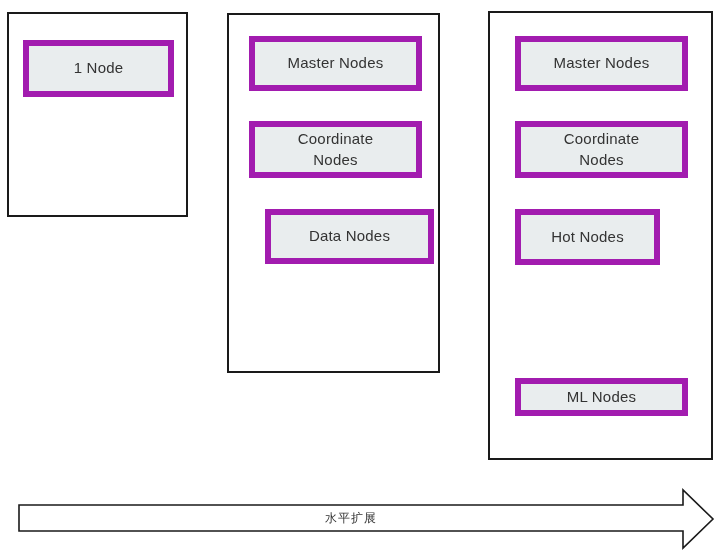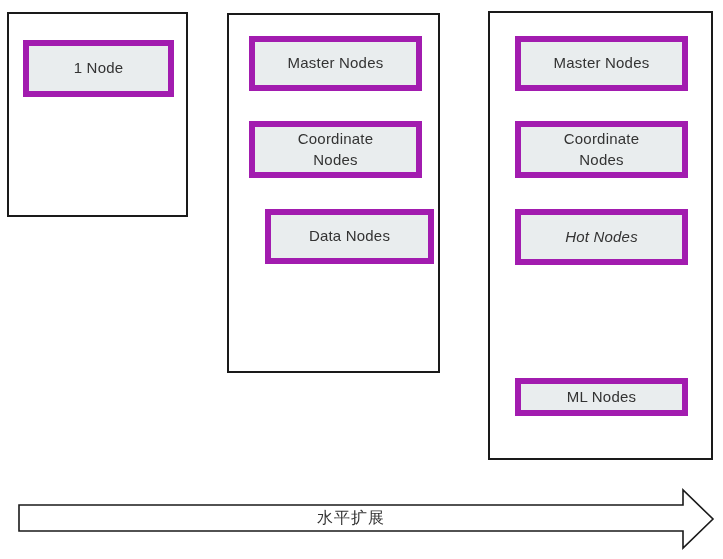--- a/index.html
+++ b/index.html
@@ -54,21 +54,21 @@
   }
   #scale-arrow-label {
     position: absolute;
     left: 19px;
     top: 505px;
     width: 664px;
     height: 26px;
     display: flex;
     align-items: center;
     justify-content: center;
-    font-size: 16px;
+    font-size: 12px;
     color: #333333;
     letter-spacing: 1px;
     pointer-events: none;
   }
 </style>
 </head>
 <body>
 
 <div id="canvas">
 
@@ -81,21 +81,21 @@
   <div class="node-box" style="left:249px; top:36px; width:173px; height:55px;">Master Nodes</div>
   <div class="node-box" style="left:249px; top:121px; width:173px; height:57px;">Coordinate
 Nodes</div>
   <div class="node-box" style="left:249px; top:209px; width:169px; height:55px;margin-left:16px;">Data Nodes</div>
 
   <div class="group-box" style="left:488px; top:11px; width:225px; height:449px;">
   </div>
   <div class="node-box" style="left:515px; top:36px; width:173px; height:55px;">Master Nodes</div>
   <div class="node-box" style="left:515px; top:121px; width:173px; height:57px;">Coordinate
 Nodes</div>
-  <div class="node-box" style="left:515px; top:209px; width:173px; height:56px;font-style:italic;">Hot Nodes</div>
+  <div class="node-box" style="left:515px; top:209px; width:145px; height:56px;">Hot Nodes</div>
   <div class="node-box" style="left:515px; top:378px; width:173px; height:38px;">ML Nodes</div>
 
   <div id="scale-arrow-wrap">
     <svg width="723" height="76" viewBox="0 0 723 76" xmlns="http://www.w3.org/2000/svg">
       <polygon points="19,22 683,22 683,7 713,36 683,65 683,48 19,48" fill="#ffffff" stroke="#1a1a1a" stroke-width="1.6" stroke-linejoin="miter"></polygon>
     </svg>
   </div>
   <div id="scale-arrow-label">水平扩展</div>
 
 </div>

